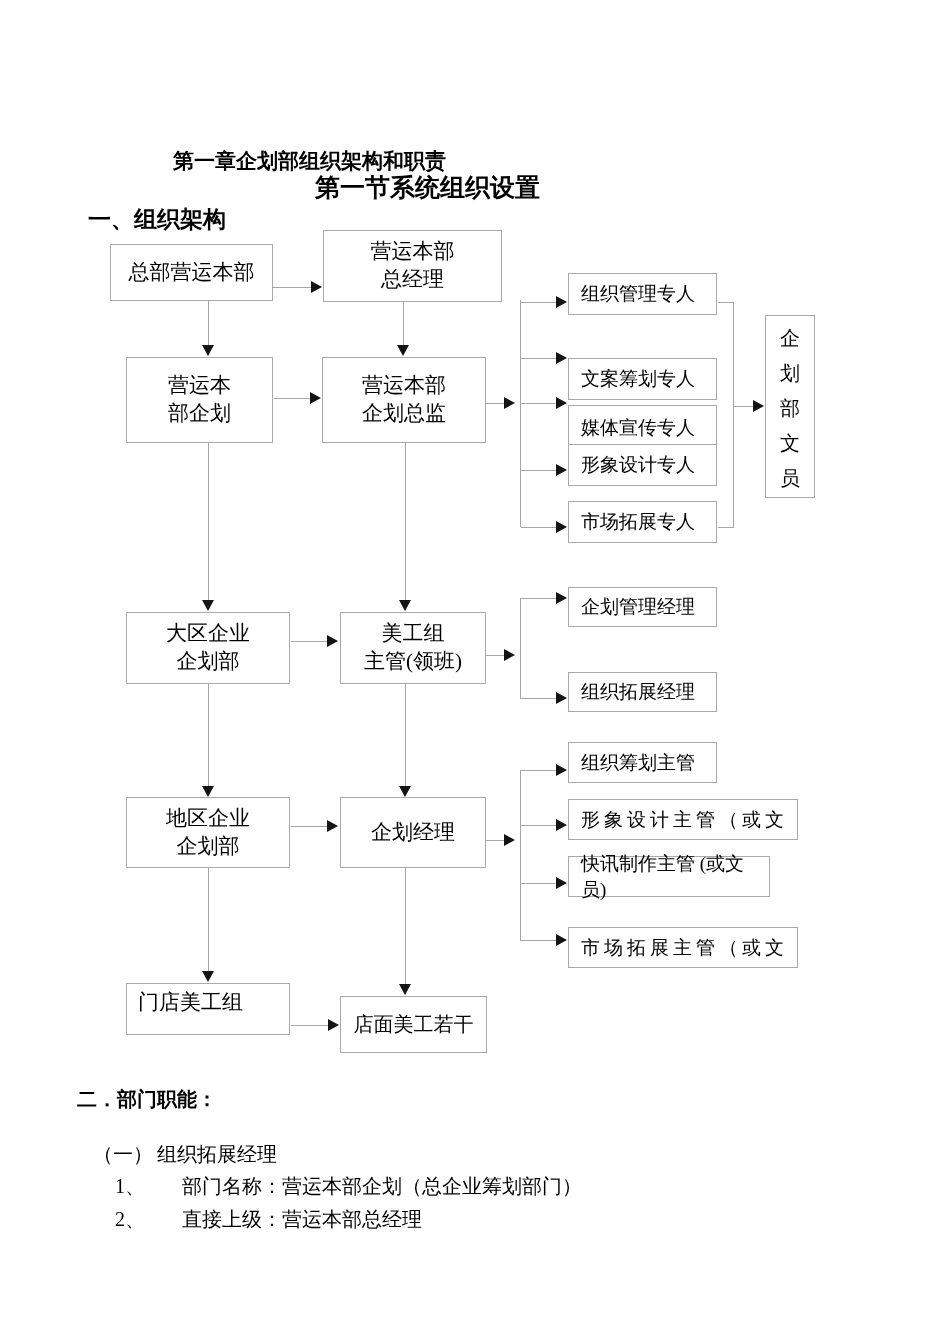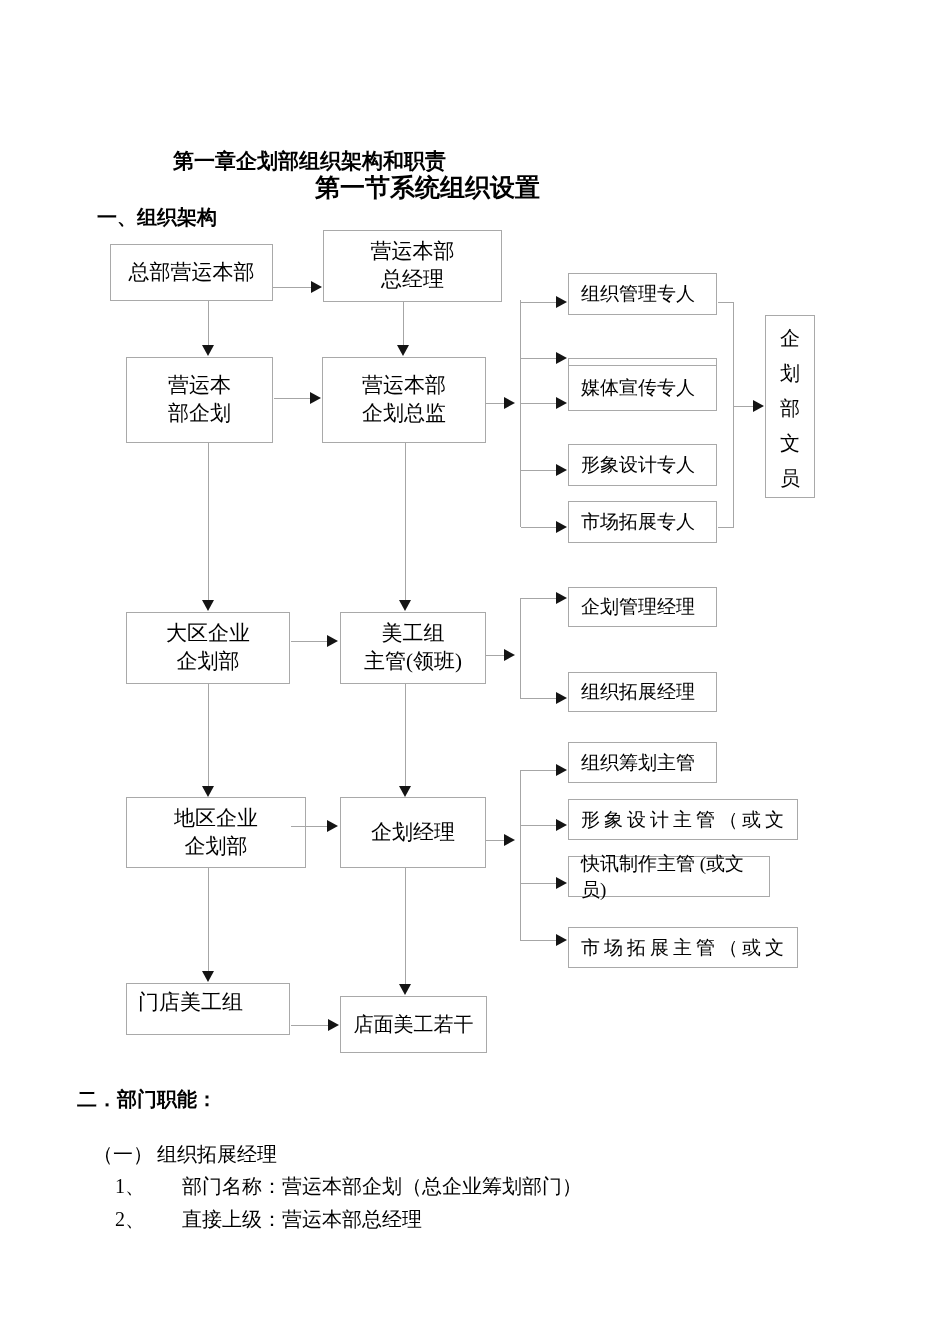--- a/index.html
+++ b/index.html
@@ -24,45 +24,45 @@
   .ad{position:absolute;width:0;height:0;border-left:6px solid transparent;
       border-right:6px solid transparent;border-top:11px solid #141414;}
 </style>
 </head>
 <body>
 
 <div id="canvas">
 
   <div class="t title" style="left:173px;top:147px;font-size:21px;">第一章企划部组织架构和职责</div>
   <div class="t title" style="left:315px;top:171px;font-size:25px;">第一节系统组织设置</div>
-  <div class="t head" style="left:97px;top:204px;font-size:20px;">一、组织架构</div>
+  <div class="t head" style="left:88px;top:204px;font-size:23px;">一、组织架构</div>
 
   <div class="box" style="left:110px;top:244px;width:163px;height:57px;">总部营运本部</div>
   <div class="box" style="left:323px;top:230px;width:179px;height:72px;">营运本部
 总经理</div>
   <div class="box" style="left:126px;top:357px;width:147px;height:86px;">营运本
 部企划</div>
   <div class="box" style="left:322px;top:357px;width:164px;height:86px;">营运本部
 企划总监</div>
 
   <div class="box sm" style="left:568px;top:273px;width:149px;height:42px;">组织管理专人</div>
   <div class="box sm" style="left:568px;top:330px;width:149px;height:42px;margin-top:28px;">文案筹划专人</div>
-  <div class="box sm" style="left:568px;top:365px;width:149px;height:46px;">媒体宣传专人</div>
+  <div class="box sm" style="left:568px;top:405px;width:149px;height:46px;">媒体宣传专人</div>
   <div class="box sm" style="left:568px;top:444px;width:149px;height:42px;">形象设计专人</div>
   <div class="box sm" style="left:568px;top:501px;width:149px;height:42px;">市场拓展专人</div>
   <div class="box clerk" style="left:765px;top:315px;width:50px;height:183px;text-align:right;">企划部文员</div>
 
   <div class="box" style="left:126px;top:612px;width:164px;height:72px;">大区企业
 企划部</div>
   <div class="box" style="left:340px;top:612px;width:146px;height:72px;">美工组
 主管(领班)</div>
   <div class="box sm" style="left:568px;top:587px;width:149px;height:40px;">企划管理经理</div>
   <div class="box sm" style="left:568px;top:672px;width:149px;height:40px;">组织拓展经理</div>
 
-  <div class="box" style="left:126px;top:797px;width:180px;height:71px;">地区企业
+  <div class="box" style="left:126px;top:797px;width:164px;height:71px;">地区企业
 企划部</div>
   <div class="box" style="left:340px;top:797px;width:146px;height:71px;">企划经理</div>
   <div class="box sm" style="left:568px;top:742px;width:149px;height:41px;">组织筹划主管</div>
   <div class="box sm clip" style="left:568px;top:799px;width:230px;height:41px;">形象设计主管（或文员）</div>
   <div class="box sm" style="left:568px;top:856px;width:202px;height:41px;">快讯制作主管 (或文员)</div>
   <div class="box sm clip" style="left:568px;top:927px;width:230px;height:41px;">市场拓展主管（或文员）</div>
 
   <div class="box topleft" style="left:126px;top:983px;width:164px;height:52px;">门店美工组</div>
   <div class="box" style="left:340px;top:996px;width:147px;height:57px;font-size:20px;">店面美工若干</div>
 

